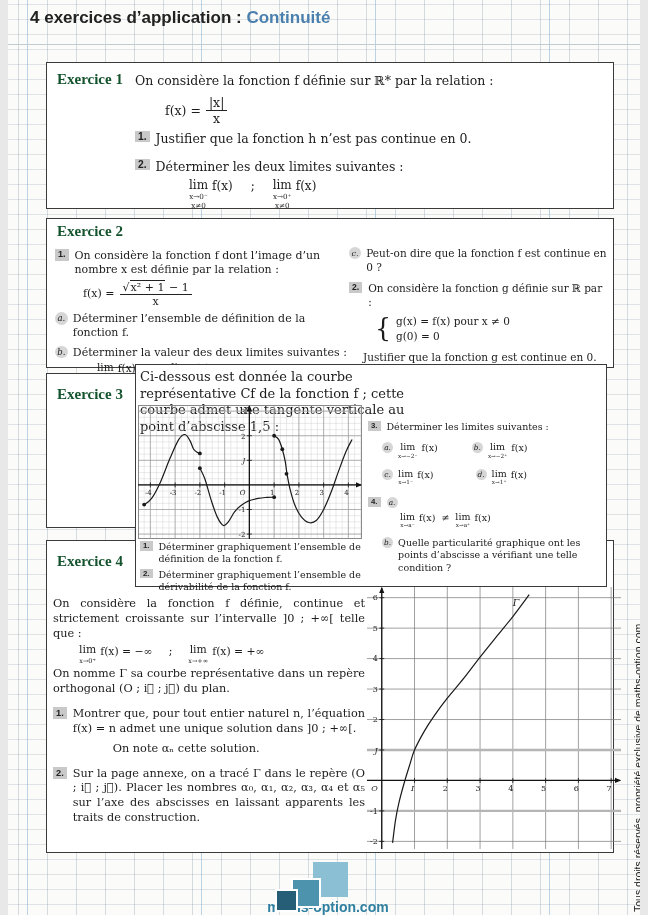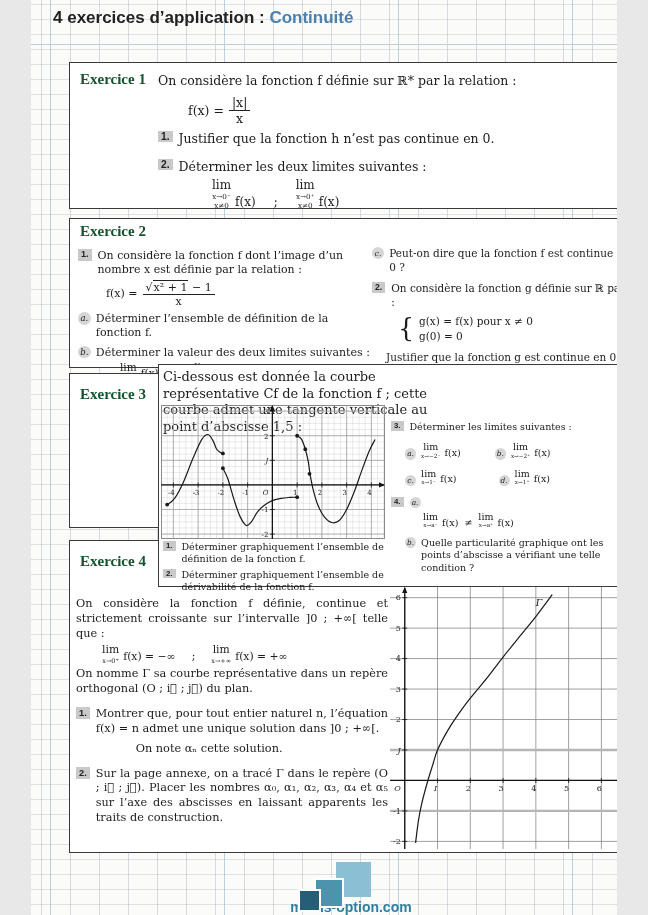--- a/index.html
+++ b/index.html
@@ -1,17 +1,17 @@
 <!DOCTYPE html>
 <html><head>
 <meta charset="utf-8">
 <style>
   html,body{margin:0;padding:0;background:#e8e8e8;}
   .page{
-    position:relative;width:586px;height:915px;margin:0 auto;overflow:hidden;
+    position:relative;width:632px;height:915px;margin:0 auto;overflow:hidden;
     background-color:#fbfbf9;
     background-image:
       linear-gradient(to right, rgba(125,170,205,0.50) 1px, transparent 1px),
       linear-gradient(to right, rgba(145,160,172,0.35) 1px, transparent 1px),
       linear-gradient(to bottom, rgba(150,165,178,0.28) 1px, transparent 1px);
     background-size:174px 100%,29px 100%,100% 15px;
     background-position:19px 0,10px 0,0 4px;
     font-family:"DejaVu Serif","Liberation Serif",serif;color:#1c1c1c;
   }
   .title{position:absolute;left:22px;top:8px;font-family:"Liberation Sans","DejaVu Sans",sans-serif;font-weight:bold;font-size:17px;color:#222;}
@@ -21,21 +21,21 @@
   .exlabel{position:absolute;font-family:Liberation Serif, serif;font-weight:bold;font-size:15px;color:#14532d;}
   .abs{position:absolute;}
   .row{display:flex;align-items:flex-start;}
   .nbadge{display:inline-block;background:#c9c9c9;color:#222;font-family:"Liberation Sans",sans-serif;
           font-weight:bold;font-size:0.82em;padding:0 3px;margin-right:6px;flex:0 0 auto;}
   .lbadge{display:inline-block;background:#d6d6d6;color:#222;border-radius:50%;font-style:italic;
           font-size:0.78em;min-width:1.5em;height:1.5em;line-height:1.5em;text-align:center;margin-right:5px;flex:0 0 auto;}
   .lim{display:inline-flex;flex-direction:column;align-items:center;line-height:1;vertical-align:middle;margin-right:4px;}
   .lim .w{font-size:1em;}
   .lim .s{font-size:0.60em;margin-top:2px;white-space:nowrap;}
-  .limrow{display:flex;align-items:flex-end;}
+  .limrow{display:flex;align-items:flex-start;}
   .frac{display:inline-flex;flex-direction:column;text-align:center;vertical-align:middle;line-height:1.2;margin-left:5px;}
   .frac .d{border-top:1px solid #222;padding:0 3px;}
   .frac .n{padding:0 3px;white-space:nowrap;}
   .rad{border-top:1px solid #222;padding:0 1px;}
   .sys{display:flex;align-items:center;}
   .sys .brace{font-size:2.4em;font-weight:normal;margin-right:5px;line-height:0.9;}
   .sys .lines div{line-height:1.5;}
   .watermark{position:absolute;left:624px;top:912px;width:360px;transform:rotate(-90deg);transform-origin:0 0;
              font-family:"Liberation Sans","DejaVu Sans",sans-serif;font-size:10.5px;color:#222;white-space:nowrap;}
   .logo-sq{position:absolute;}

